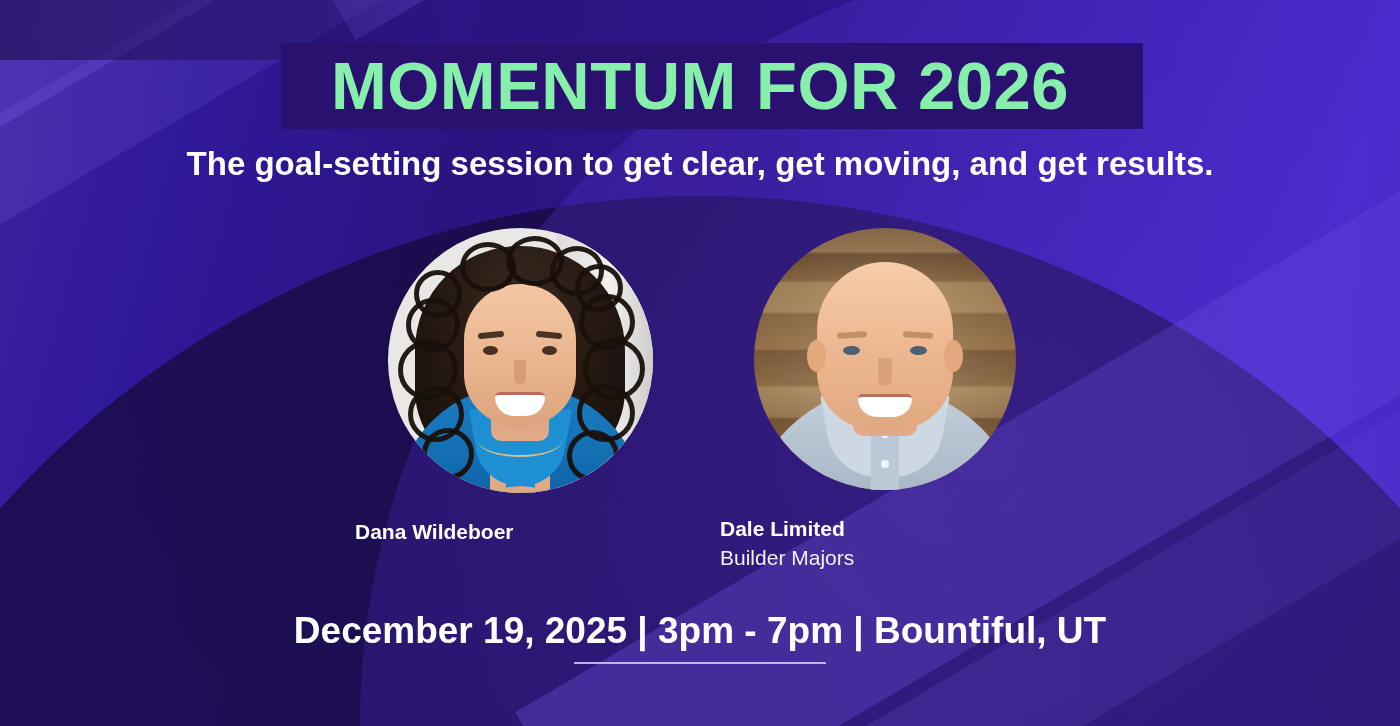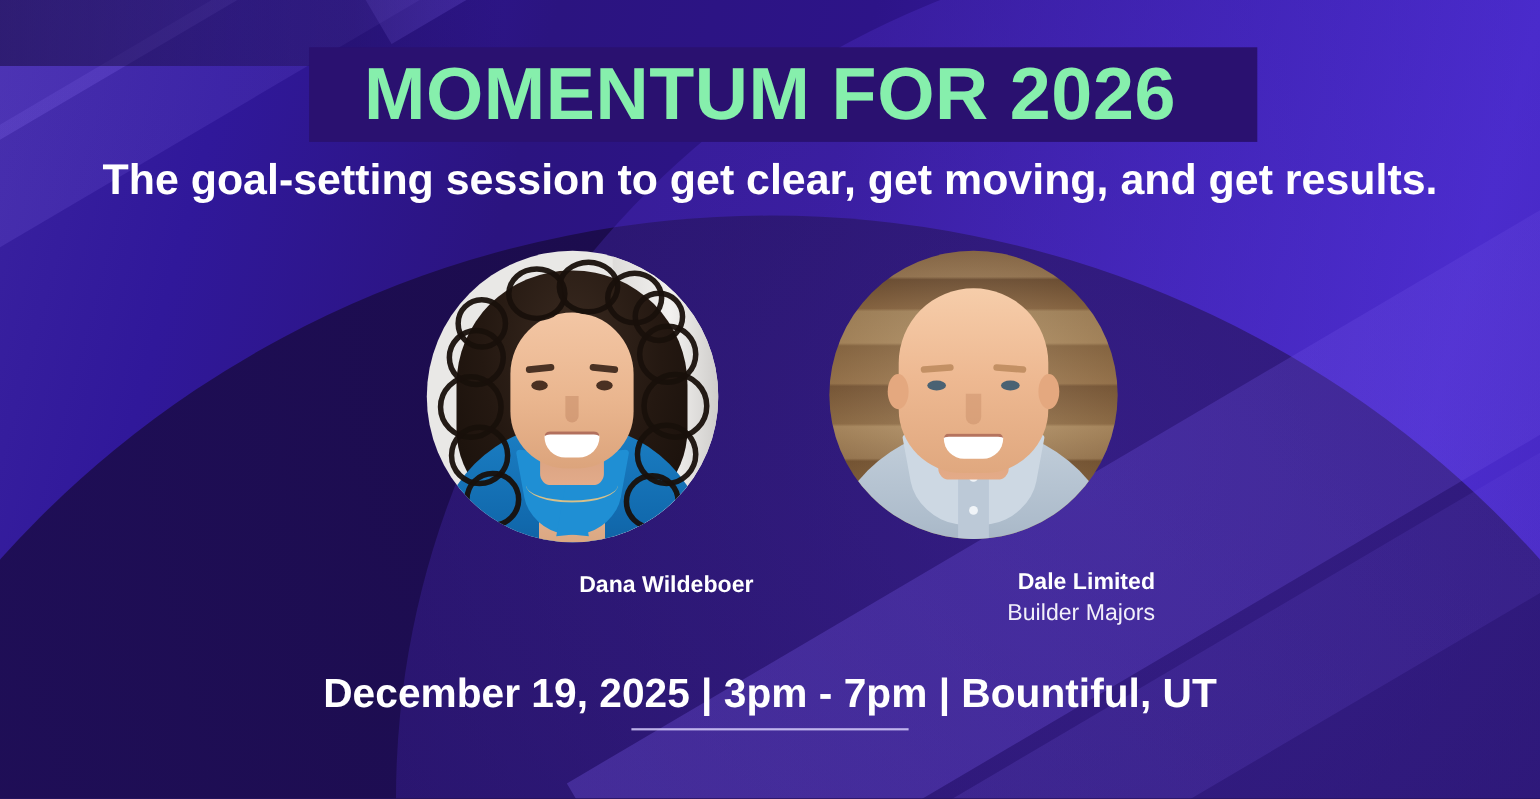--- a/index.html
+++ b/index.html
@@ -181,38 +181,38 @@
     color: #86efac;
     white-space: nowrap;
   }
 
   .subtitle-text {
     position: absolute;
     left: 0;
     right: 0;
     top: 143px;
     text-align: center;
-    font-size: 39px;
+    font-size: 33px;
     line-height: 42px;
     font-weight: bold;
     color: #ffffff;
     white-space: nowrap;
   }
 
   
   .speakers {
     position: absolute;
     left: 0;
     right: 0;
     top: 228px;
   }
   .speaker {
     position: absolute;
     width: 330px;
-    text-align: right;
+    text-align: left;
   }
   .speaker-left  { left: 355px; }
   .speaker-right { left: 720px; }
 
   .avatar {
     position: relative;
     width: 265px;
     height: 265px;
     margin: 0 auto;
     border-radius: 50%;

